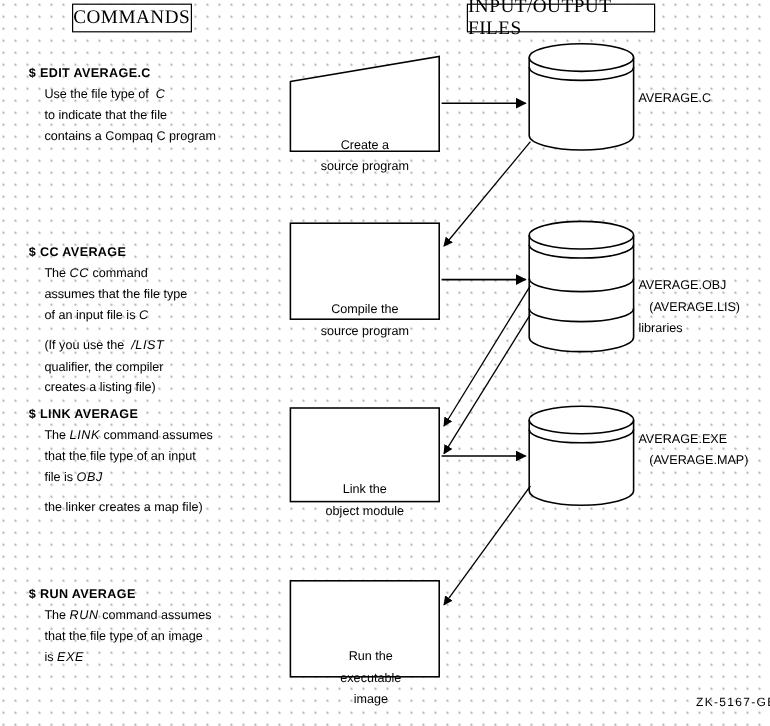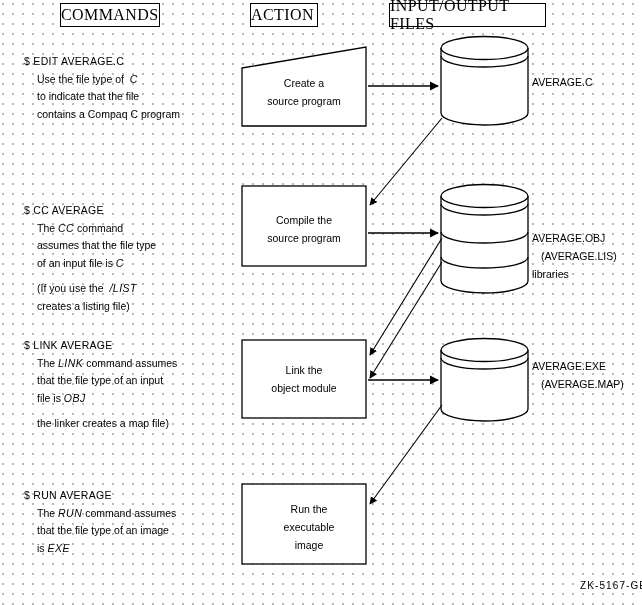--- a/index.html
+++ b/index.html
@@ -38,30 +38,31 @@
     box-sizing: border-box;
     font-family: Liberation Serif, serif;
   }
   .cmd-block {
     position: absolute;
     font-size: 10.5px;
     line-height: 17.5px;
     white-space: nowrap;
   }
   .cmd-line { display: block; }
-  .cmd-head { font-size: 10.5px; letter-spacing: 0.3px; }
+  .cmd-head { font-size: 10.5px; letter-spacing: 0.3px; font-weight: bold; }
   .ind { padding-left: 13px; }
   .ital { font-style: italic; letter-spacing: 0.5px; }
   .gapline { height: 8px; display: block; }
   .action-text {
     position: absolute;
     font-size: 10.5px;
     line-height: 18px;
     text-align: center;
     white-space: nowrap;
+    margin-top: 38px;
   }
   .file-label {
     position: absolute;
     font-size: 10.5px;
     line-height: 18px;
     white-space: nowrap;
   }
   .fig-id {
     position: absolute;
     font-size: 10px;
@@ -123,41 +124,39 @@
 
     <line x1="442" y1="238" x2="370" y2="355" stroke="#000" stroke-width="1.1" marker-end="url(#ah)"></line>
     <line x1="442" y1="262" x2="370" y2="378" stroke="#000" stroke-width="1.1" marker-end="url(#ah)"></line>
 
     <line x1="442" y1="405" x2="370" y2="504" stroke="#000" stroke-width="1.1" marker-end="url(#ah)"></line>
   </svg>
 
   <div class="hdr-box" style="left:60px; top:3px; width:100px; height:24px;">
     <span>COMMANDS</span>
   </div>
-  <div class="hdr-box" style="left:250px; top:3px; width:68px; height:24px;">
-    <span>ACTION</span>
-  </div>
   <div class="hdr-box" style="left:389px; top:3px; width:157px; height:24px;">
     <span>INPUT/OUTPUT FILES</span>
   </div>
 
   <div class="cmd-block" style="left:24px; top:53px;">
     <span class="cmd-line cmd-head">$  EDIT AVERAGE.C</span>
     <span class="cmd-line ind">Use the file type of&nbsp; <span class="ital">C</span></span>
     <span class="cmd-line ind">to indicate that the file</span>
     <span class="cmd-line ind">contains a Compaq C program</span>
   </div>
 
   <div class="cmd-block" style="left:24px; top:166px;margin-top:36px;">
     <span class="cmd-line cmd-head">$  CC AVERAGE</span>
     <span class="cmd-line ind">The <span class="ital">CC</span> command</span>
     <span class="cmd-line ind">assumes that the file type</span>
     <span class="cmd-line ind">of an input file is <span class="ital">C</span></span>
     <span class="gapline"></span>
     <span class="cmd-line ind">(If you use the&nbsp; <span class="ital">/LIST</span></span>
+    <span class="cmd-line ind">qualifier, the compiler</span>
     <span class="cmd-line ind">creates a listing file)</span>
   </div>
 
   <div class="cmd-block" style="left:24px; top:337px;">
     <span class="cmd-line cmd-head">$  LINK AVERAGE</span>
     <span class="cmd-line ind">The <span class="ital">LINK</span> command assumes</span>
     <span class="cmd-line ind">that the file type of an input</span>
     <span class="cmd-line ind">file is <span class="ital">OBJ</span></span>
     <span class="gapline"></span>
     <span class="cmd-line ind">the linker creates a map file)</span>

